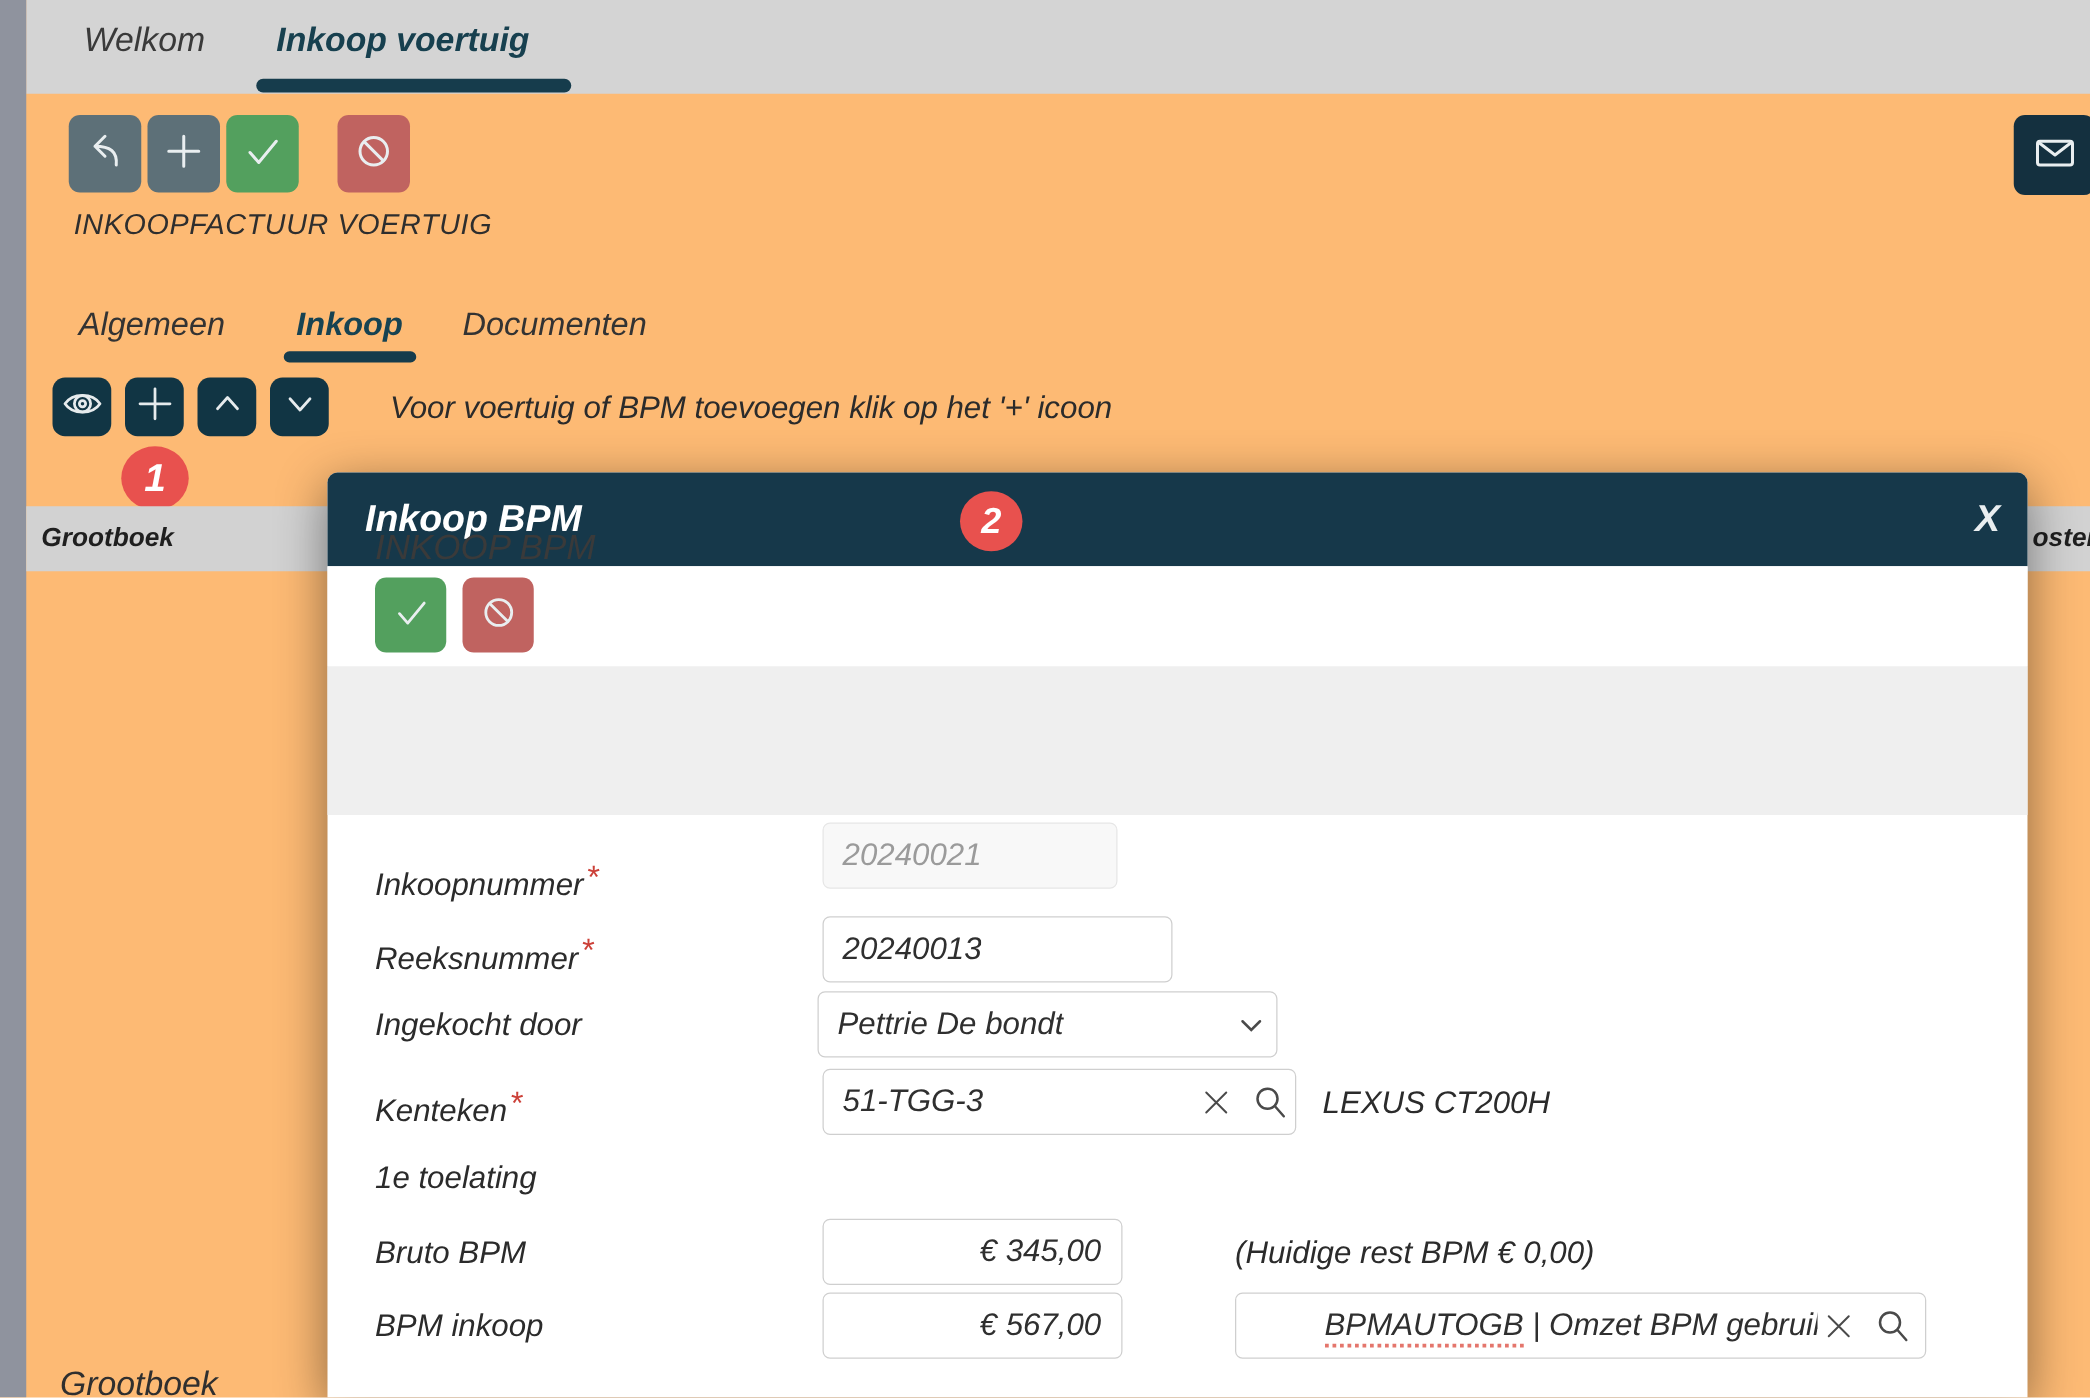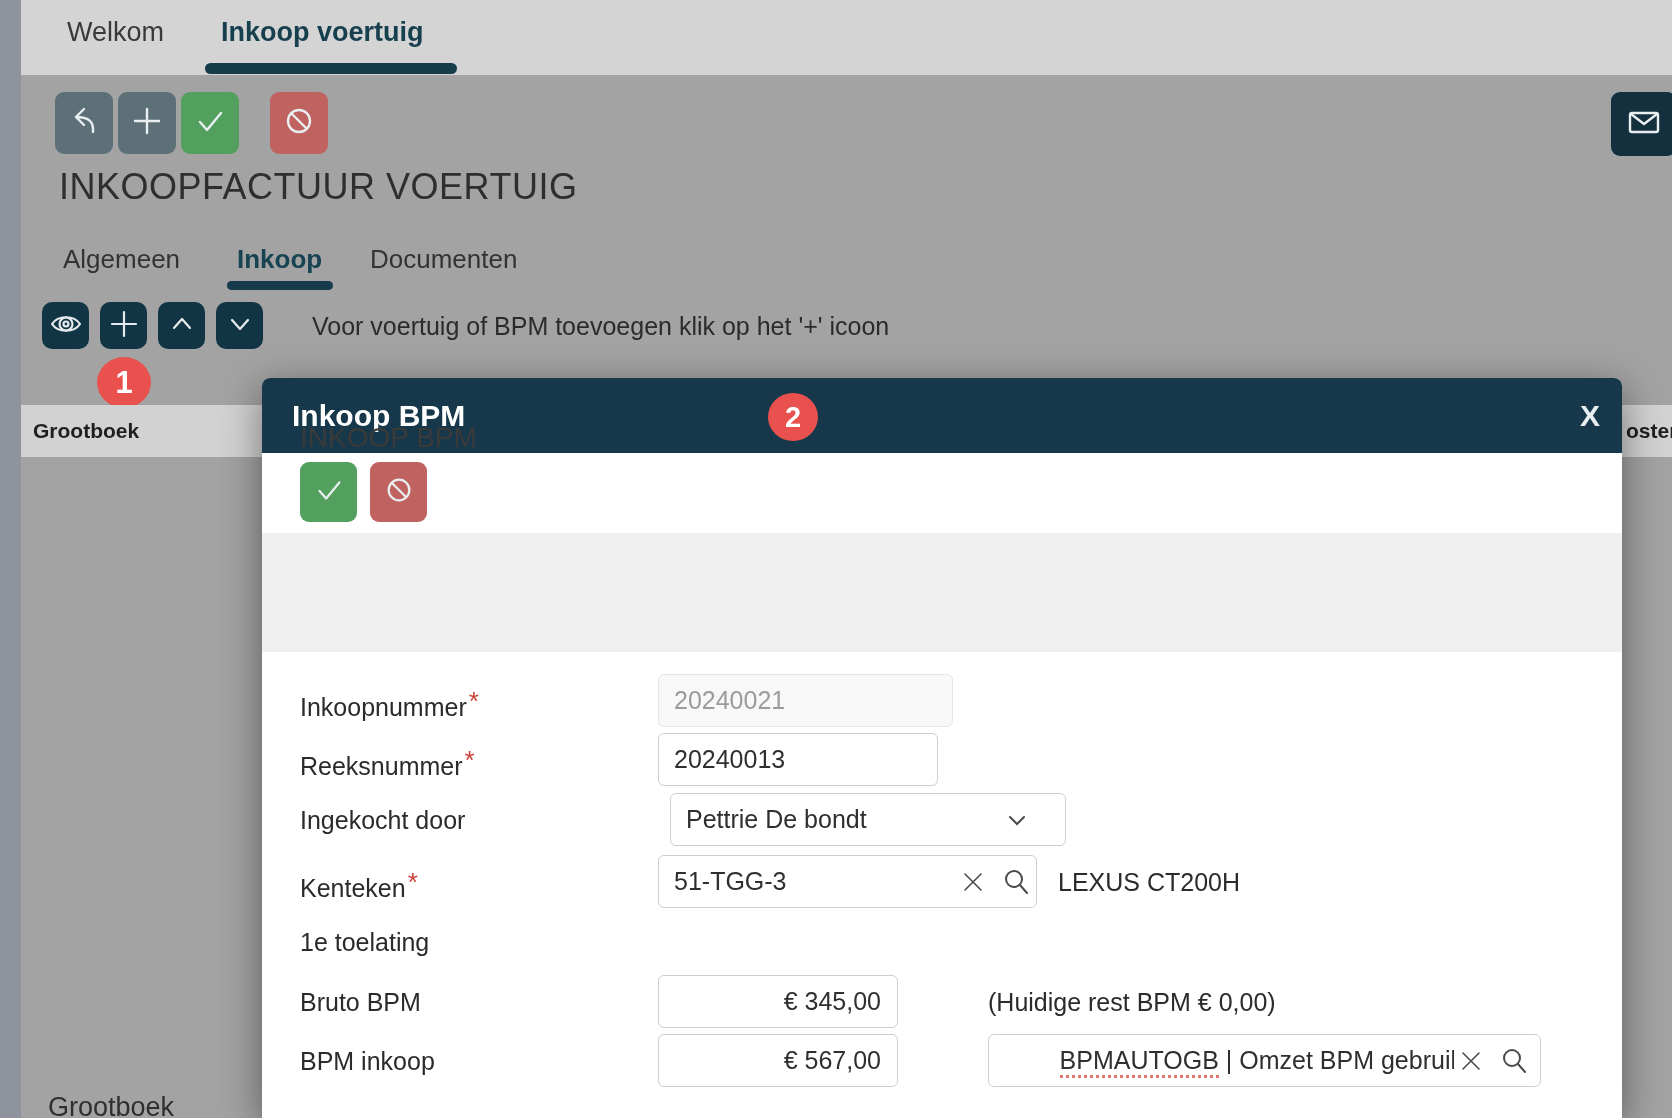--- a/index.html
+++ b/index.html
@@ -1,37 +1,37 @@
 <!DOCTYPE html>
 <html><head>
 <meta charset="utf-8">
 <style>
   html,body{margin:0;padding:0;}
   #app{position:relative;width:1672px;height:1118px;overflow:hidden;
-       background:#a3a3a3;font-family:"Liberation Sans",sans-serif;color:#2b2b2b;}
+       background:#fdba74;font-family:"Liberation Sans",sans-serif;color:#2b2b2b;font-style:italic;}
   .abs{position:absolute;}
 
   
   .side-strip{left:0;top:0;width:21px;height:1118px;background:#8f939e;}
 
   
   .tabbar{left:21px;top:0;width:1651px;height:75px;background:#d4d4d4;}
   .toptab{position:absolute;top:0;height:64px;line-height:64px;font-size:27px;color:#3a3a3a;cursor:default;}
   .toptab.active{color:#17404f;font-weight:bold;}
   .toptab-underline{position:absolute;left:205px;top:63px;width:252px;height:11px;background:#163c4c;border-radius:6px;}
 
   
   .sqbtn{position:absolute;border-radius:9px;display:flex;align-items:center;justify-content:center;}
   .sqbtn svg{stroke:#e9eef0;fill:none;stroke-width:2.4;stroke-linecap:round;stroke-linejoin:round;}
   .slate{background:#5d7078;}
   .green{background:#53a05e;}
   .redbtn{background:#c06360;}
   .tealdark{background:#14303f;}
 
-  .page-title{left:59px;top:166px;font-size:36px;color:#2e2e2e;letter-spacing:.5px;}
+  .page-title{left:59px;top:166px;font-size:23px;color:#2e2e2e;letter-spacing:.5px;}
 
   
   .subtab{position:absolute;top:242px;height:34px;line-height:34px;font-size:26px;color:#333;}
   .subtab.active{color:#174352;font-weight:bold;}
   .subtab-underline{position:absolute;left:227px;top:281px;width:106px;height:9px;background:#163c4c;border-radius:5px;}
 
   
   .gridbtn{position:absolute;top:302px;width:47px;height:47px;background:#113544;border-radius:10px;
            display:flex;align-items:center;justify-content:center;}
   .gridbtn svg{stroke:#e6ebed;fill:none;stroke-width:2.2;stroke-linecap:round;stroke-linejoin:round;}
@@ -193,33 +193,33 @@
           </svg>
       </span>
     </div>
 
     <div class="modal-section"></div>
     <div class="section-title">INKOOP BPM</div>
 
     <div class="flabel" style="top:307px;">
       <span>Inkoopnummer</span><span class="req">*</span>
     </div>
-    <div class="inp disabled" style="left:396px;top:296px;width:295px;">
+    <div class="inp disabled" style="left:396px;top:280px;width:236px;">
       <span class="val">20240021</span>
     </div>
 
     <div class="flabel" style="top:366px;">
       <span>Reeksnummer</span><span class="req">*</span>
     </div>
     <div class="inp" style="left:396px;top:355px;width:280px;">
       <span class="val">20240013</span>
     </div>
 
     <div class="flabel" style="top:426px;">Ingekocht door</div>
-    <div class="inp" style="left:408px;top:415px;width:396px;">
+    <div class="inp" style="left:392px;top:415px;width:368px;">
       <span class="val">Pettrie De bondt</span>
       <span class="inp-icon" style="left:326px;">
         <svg width="28" height="28" viewBox="0 0 28 28">
             <path d="M7 11 L14 18 L21 11"></path>
           </svg>
       </span>
     </div>
 
     <div class="flabel" style="top:488px;">
       <span>Kenteken</span><span class="req">*</span>

